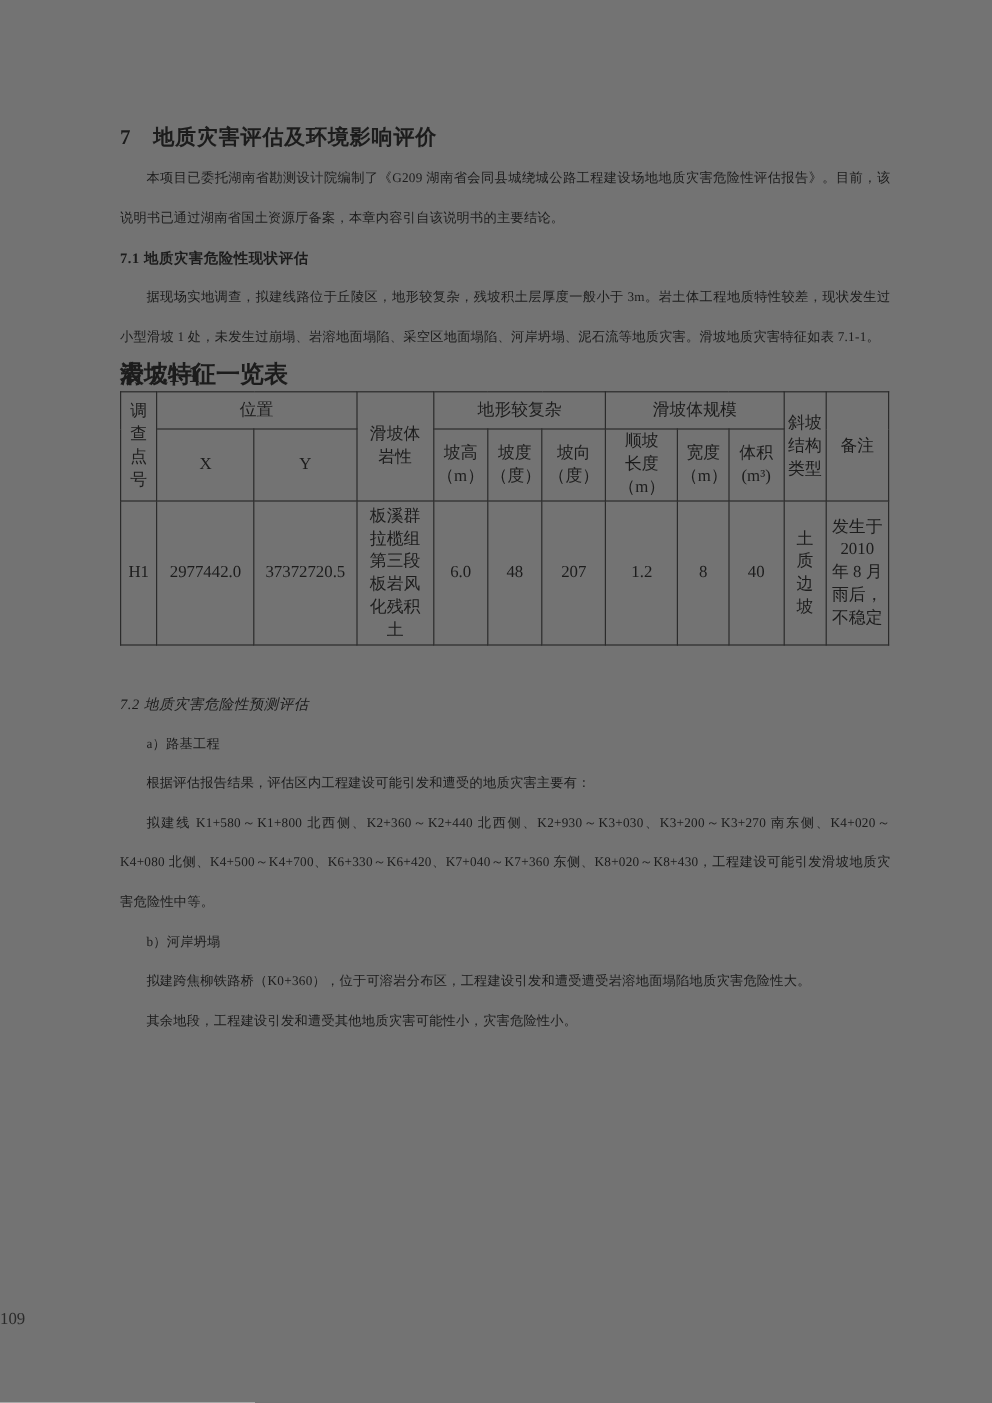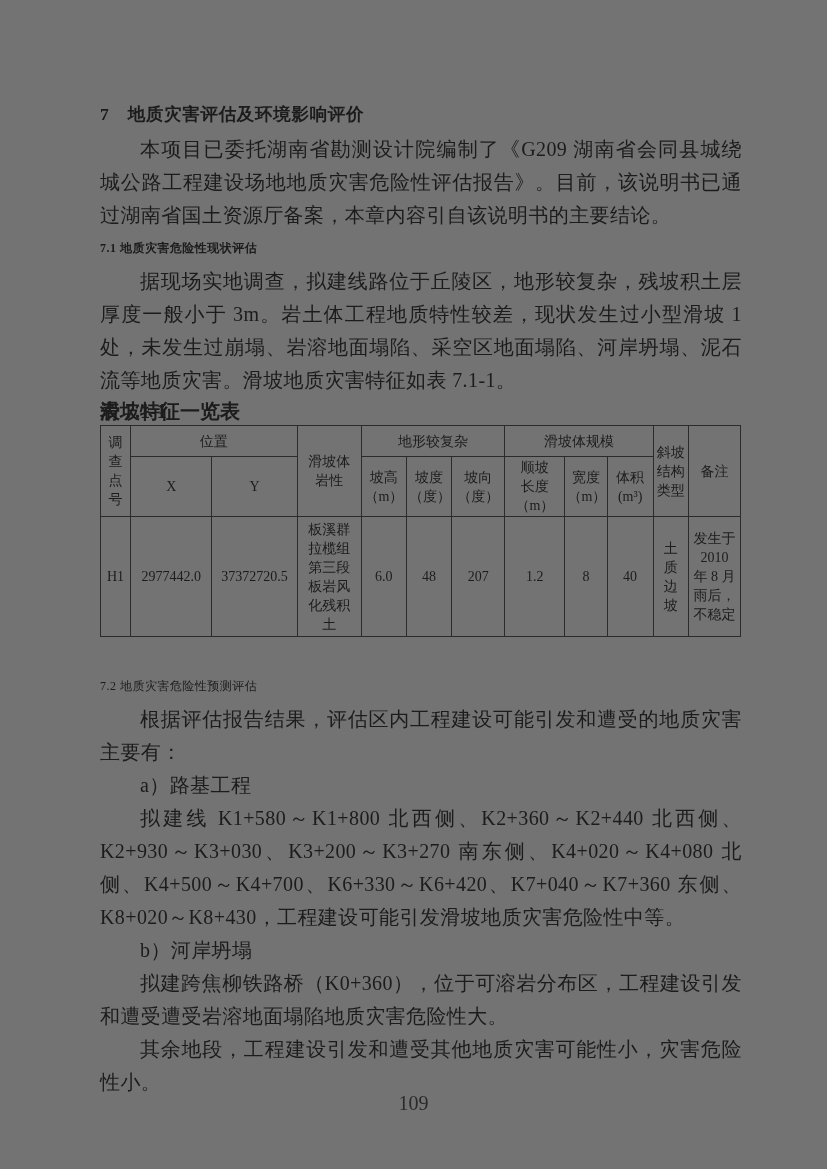--- a/index.html
+++ b/index.html
@@ -20,33 +20,33 @@
     width: 642px;
   }
   .chapter-heading {
     font-size: 17.5px;
     font-weight: bold;
     line-height: 28px;
     margin-bottom: 5px;
     letter-spacing: 0.04em;
   }
   .body-par {
-    font-size: 20px;
+    font-size: 11px;
     line-height: 33px;
     text-align: justify;
     letter-spacing: 0.02em;
   }
   .indent { text-indent: 2em; }
   .sec-heading {
     font-size: 12px;
     line-height: 33px;
     letter-spacing: 0.04em;
   }
   .bold { font-weight: bold; }
-  .sec72-gap { margin-top: 33px; }
+  .sec72-gap { margin-top: 33px; font-style: italic; }
   .table-caption {
     position: relative;
     height: 28px;
     line-height: 28px;
     font-size: 20px;
     font-weight: bold;
   }
   .table-caption .cap-label { position: absolute; left: 0; }
   .table-caption .cap-title { position: absolute; left: 0; right: 48px; }
   table.feat {
@@ -65,22 +65,21 @@
     overflow: hidden;
   }
   tr.hrow1 { height: 31px; }
   tr.hrow2 { height: 56px; }
   tr.datarow { height: 120px; }
   .page-number {
     position: absolute;
     left: 0;
     right: 0;
     top: 1092px;
-    text-align: center;
-    font-size: 20px;
+    font-size: 14px;
     color: #2a2a2a;
   }
 </style>
 </head>
 <body>
 
 <div class="page">
   <div class="content">
 
     <div class="chapter-heading">7　地质灾害评估及环境影响评价</div>
@@ -168,23 +167,23 @@
 2010
 年 8 月
 雨后，
 不稳定</td>
         </tr>
       </tbody>
     </table>
 
     <div class="sec-heading sec72-gap">7.2 地质灾害危险性预测评估</div>
 
+    <p class="body-par indent">a）路基工程</p>
+
     <p class="body-par indent">根据评估报告结果，评估区内工程建设可能引发和遭受的地质灾害主要有：</p>
-
-    <p class="body-par indent">a）路基工程</p>
 
     <p class="body-par indent">拟建线 K1+580～K1+800 北西侧、K2+360～K2+440 北西侧、K2+930～K3+030、K3+200～K3+270 南东侧、K4+020～K4+080 北侧、K4+500～K4+700、K6+330～K6+420、K7+040～K7+360 东侧、K8+020～K8+430，工程建设可能引发滑坡地质灾害危险性中等。</p>
 
     <p class="body-par indent">b）河岸坍塌</p>
 
     <p class="body-par indent">拟建跨焦柳铁路桥（K0+360），位于可溶岩分布区，工程建设引发和遭受遭受岩溶地面塌陷地质灾害危险性大。</p>
 
     <p class="body-par indent">其余地段，工程建设引发和遭受其他地质灾害可能性小，灾害危险性小。</p>
 
   </div>

